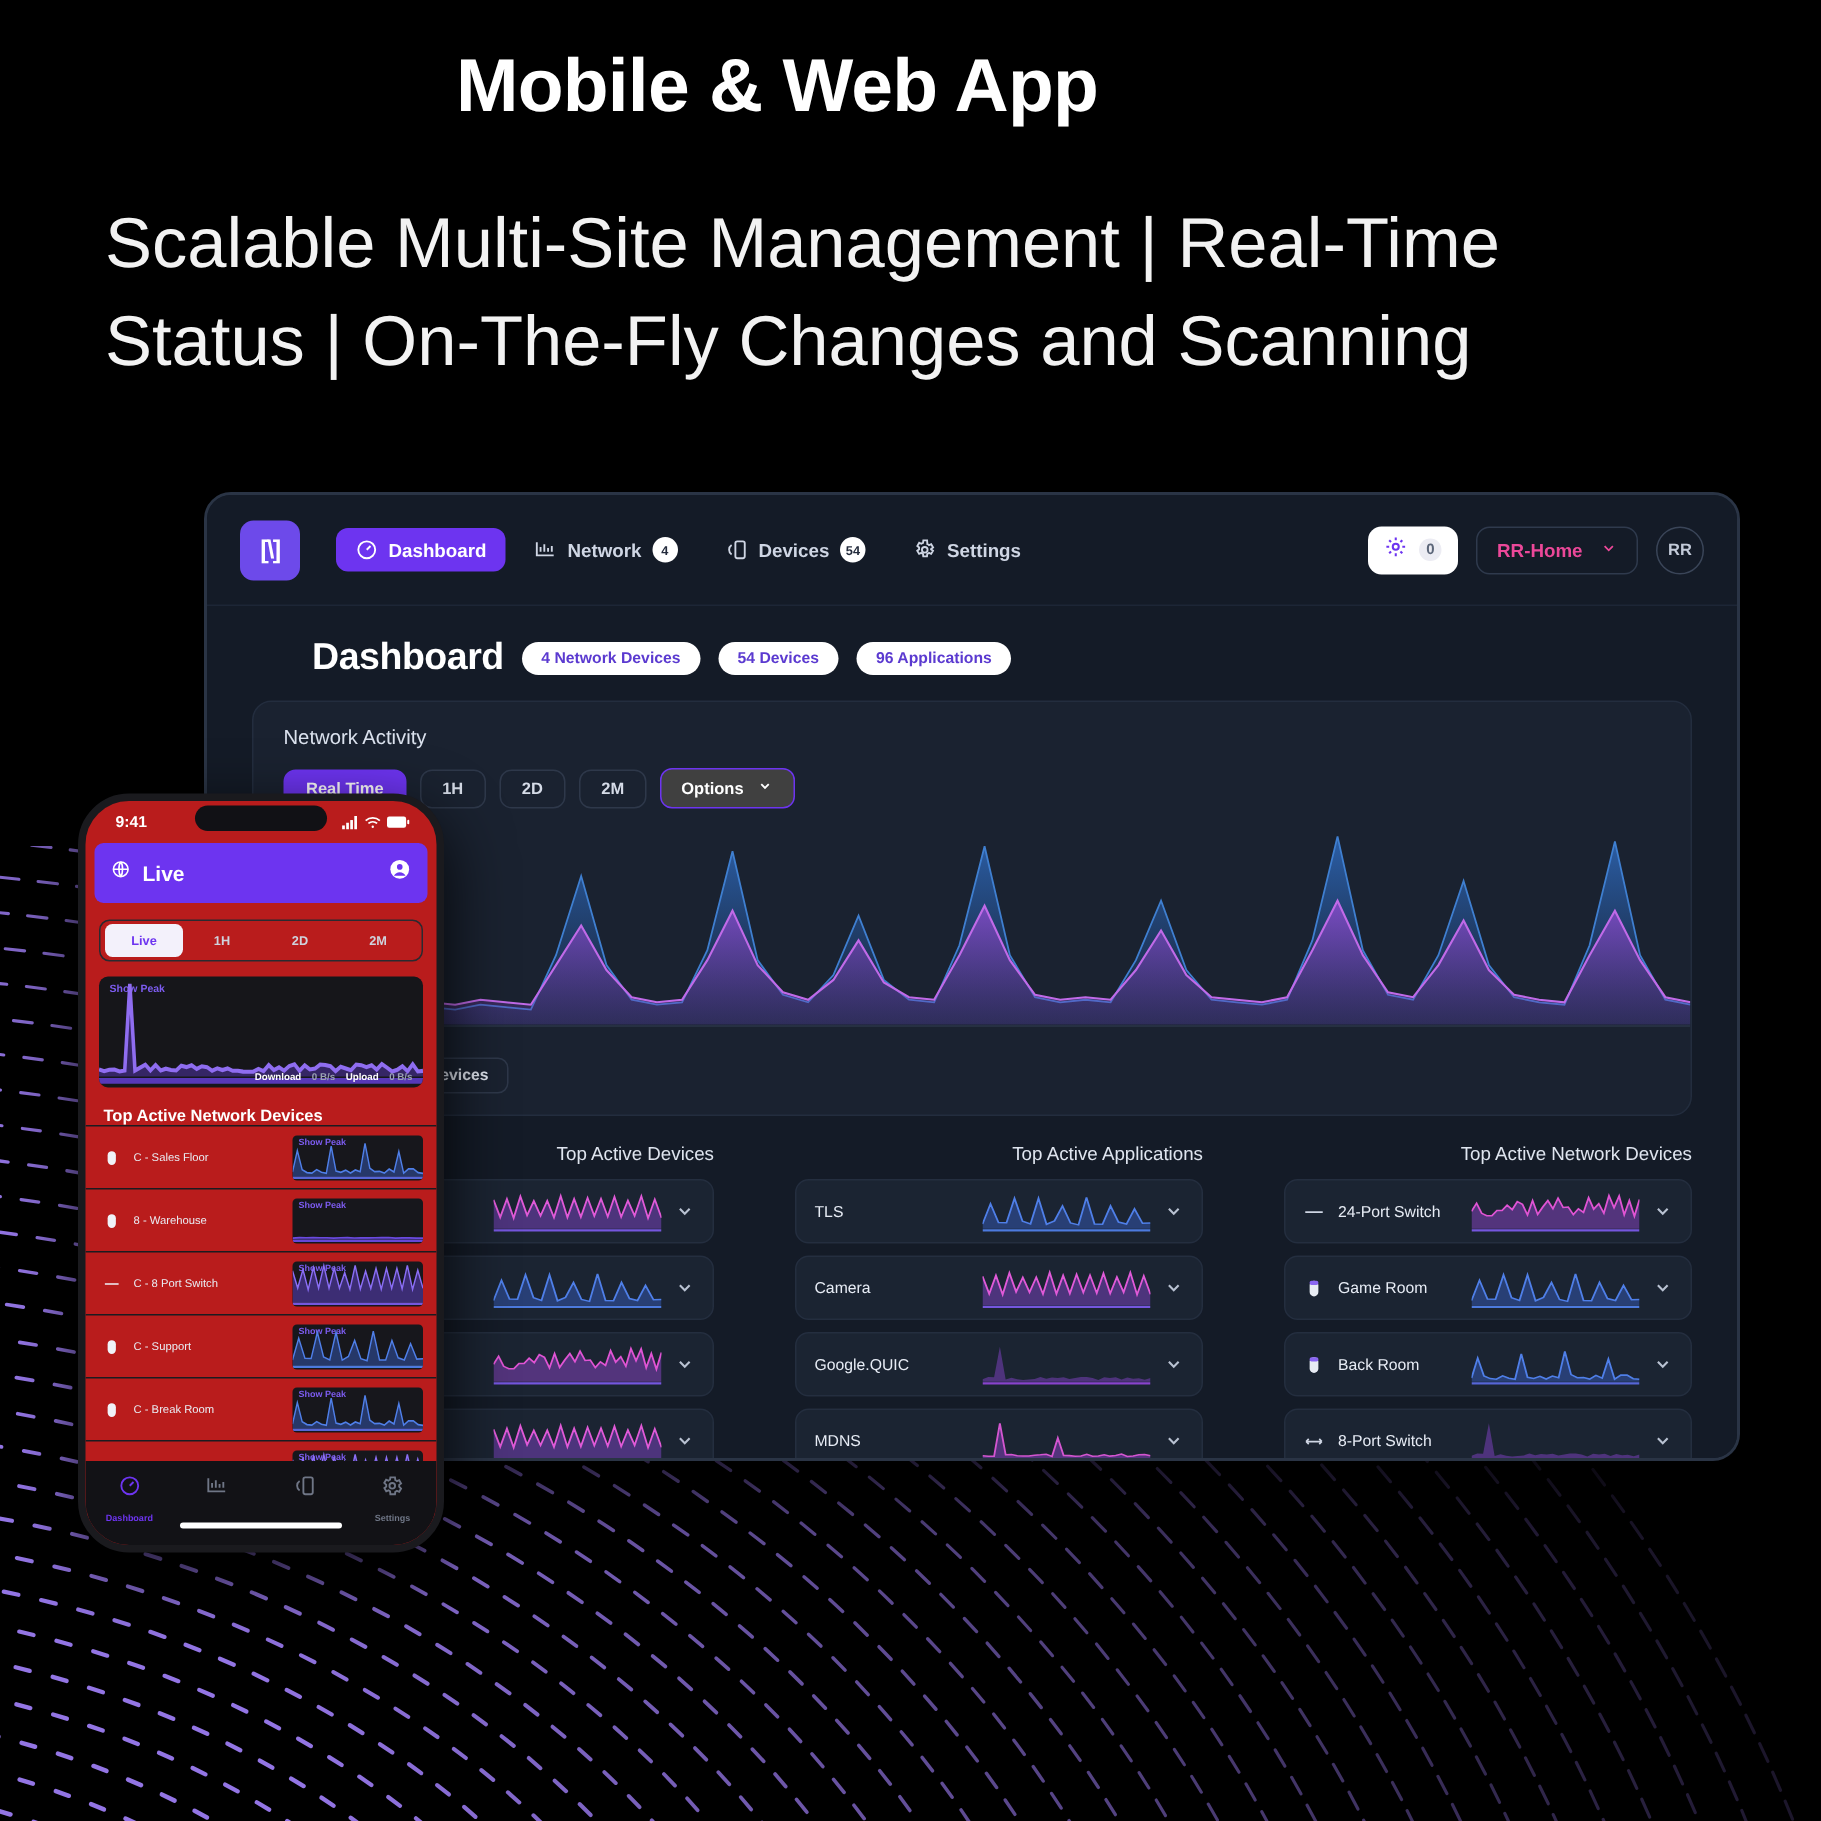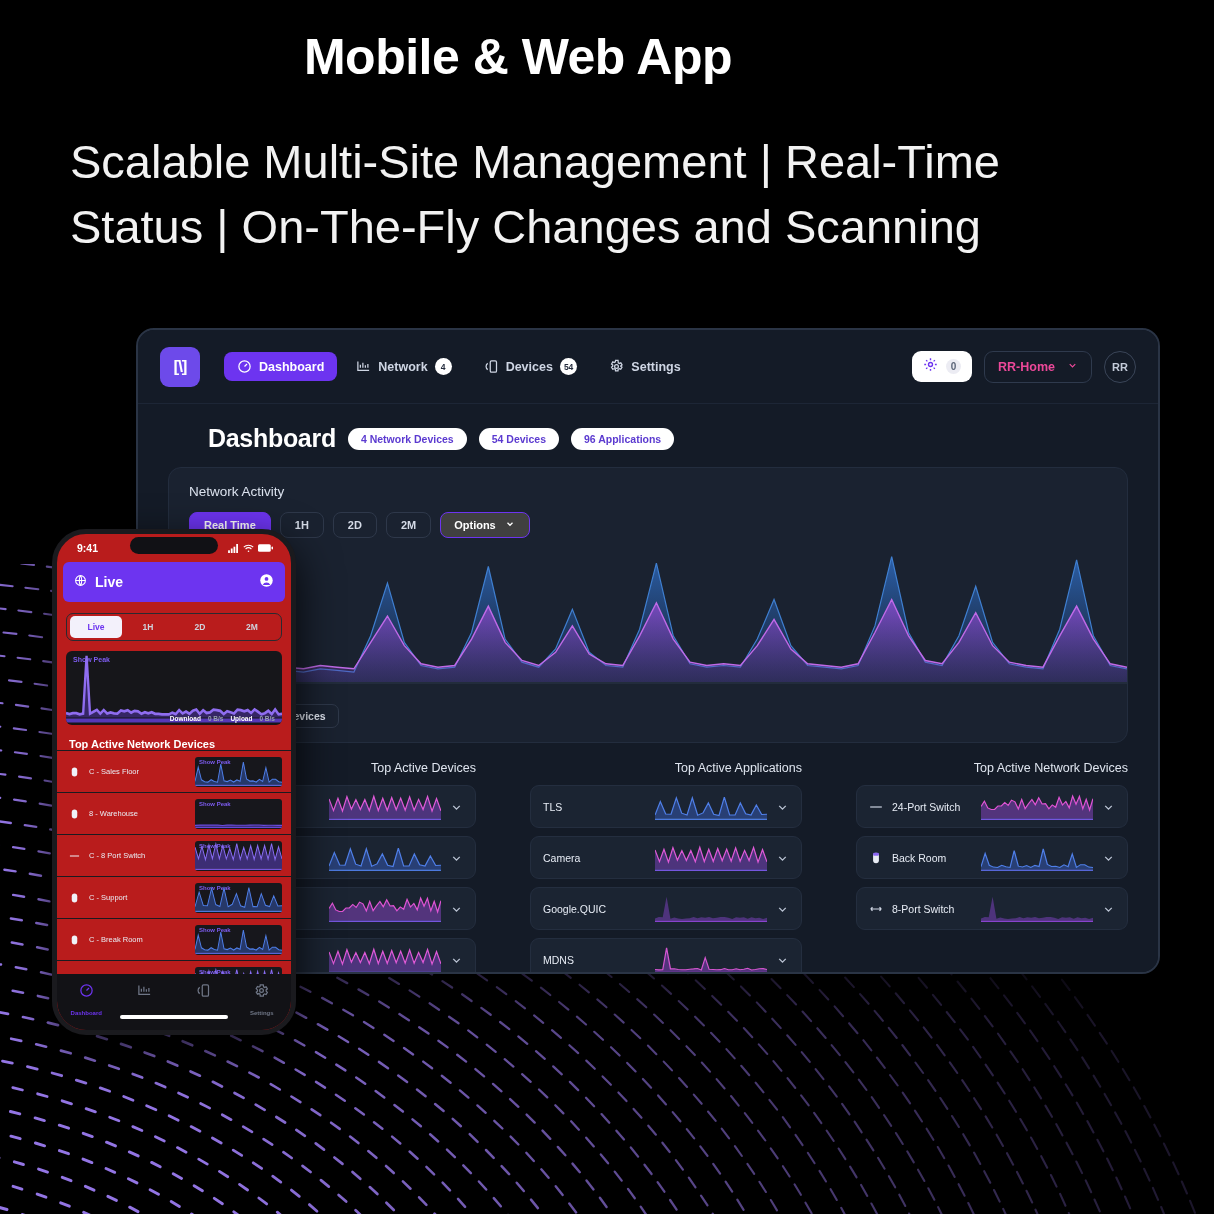--- a/index.html
+++ b/index.html
@@ -1606,20 +1606,39 @@
                   <path d="M6 9l6 6 6-6"></path>
                 </svg></span>
           </div>
           <div class="row">
             <span class="row-ico">
                 <svg viewBox="0 0 24 24" fill="#e8ecf4">
                   <rect x="7" y="3" width="10" height="18" rx="5"></rect>
                   <rect x="7" y="3" width="10" height="5" rx="2.2" fill="#8a66f2"></rect>
                 </svg>
               </span>
+            <span class="row-label">Game Room</span>
+            <span class="spark">
+                <svg viewBox="0 0 100 30" preserveAspectRatio="none" style="width: 100%; height: 100%; display: block;">
+                  <path d="M0,27 L0.00,23.64 L4.76,9.15 L9.52,22.51 L14.29,22.68 L19.05,5.23 L23.81,21.63 L28.57,23.60 L33.33,5.25 L38.10,23.77 L42.86,21.34 L47.62,10.64 L52.38,22.79 L57.14,24.21 L61.90,4.51 L66.67,23.60 L71.43,23.68 L76.19,10.66 L80.95,22.19 L85.71,23.62 L90.48,12.79 L95.24,23.03 L100.00,22.80 L100,27 Z" fill="#3a62c8" fill-opacity="0.45"></path>
+                  <path d="M0.00,23.64 L4.76,9.15 L9.52,22.51 L14.29,22.68 L19.05,5.23 L23.81,21.63 L28.57,23.60 L33.33,5.25 L38.10,23.77 L42.86,21.34 L47.62,10.64 L52.38,22.79 L57.14,24.21 L61.90,4.51 L66.67,23.60 L71.43,23.68 L76.19,10.66 L80.95,22.19 L85.71,23.62 L90.48,12.79 L95.24,23.03 L100.00,22.80" fill="none" stroke="#4f7fe8" stroke-width="1.1"></path>
+                  <path d="M0,28.2 L100,28.2" stroke="#4f7fe8" stroke-width="1.6" stroke-opacity=".95"></path>
+                </svg>
+              </span>
+            <span class="chev"><svg viewBox="0 0 24 24" fill="none" stroke="currentColor" stroke-width="2.6">
+                  <path d="M6 9l6 6 6-6"></path>
+                </svg></span>
+          </div>
+          <div class="row">
+            <span class="row-ico">
+                <svg viewBox="0 0 24 24" fill="#e8ecf4">
+                  <rect x="7" y="3" width="10" height="18" rx="5"></rect>
+                  <rect x="7" y="3" width="10" height="5" rx="2.2" fill="#8a66f2"></rect>
+                </svg>
+              </span>
             <span class="row-label">Back Room</span>
             <span class="spark">
                 <svg viewBox="0 0 100 30" preserveAspectRatio="none" style="width: 100%; height: 100%; display: block;">
                   <path d="M0,27 L0.00,24.33 L3.70,10.05 L7.41,22.82 L11.11,24.73 L14.81,25.12 L18.52,22.74 L22.22,24.47 L25.93,25.17 L29.63,7.10 L33.33,23.74 L37.04,24.56 L40.74,23.08 L44.44,25.03 L48.15,22.95 L51.85,24.18 L55.56,5.21 L59.26,21.86 L62.96,24.09 L66.67,23.89 L70.37,25.04 L74.07,22.35 L77.78,24.37 L81.48,10.68 L85.19,25.07 L88.89,22.18 L92.59,22.22 L96.30,24.77 L100.00,25.23 L100,27 Z" fill="#3a62c8" fill-opacity="0.45"></path>
                   <path d="M0.00,24.33 L3.70,10.05 L7.41,22.82 L11.11,24.73 L14.81,25.12 L18.52,22.74 L22.22,24.47 L25.93,25.17 L29.63,7.10 L33.33,23.74 L37.04,24.56 L40.74,23.08 L44.44,25.03 L48.15,22.95 L51.85,24.18 L55.56,5.21 L59.26,21.86 L62.96,24.09 L66.67,23.89 L70.37,25.04 L74.07,22.35 L77.78,24.37 L81.48,10.68 L85.19,25.07 L88.89,22.18 L92.59,22.22 L96.30,24.77 L100.00,25.23" fill="none" stroke="#4f7fe8" stroke-width="1.1"></path>
                   <path d="M0,28.2 L100,28.2" stroke="#5a6ae0" stroke-width="1.6" stroke-opacity=".95"></path>
                 </svg>
               </span>
             <span class="chev"><svg viewBox="0 0 24 24" fill="none" stroke="currentColor" stroke-width="2.6">
                   <path d="M6 9l6 6 6-6"></path>

